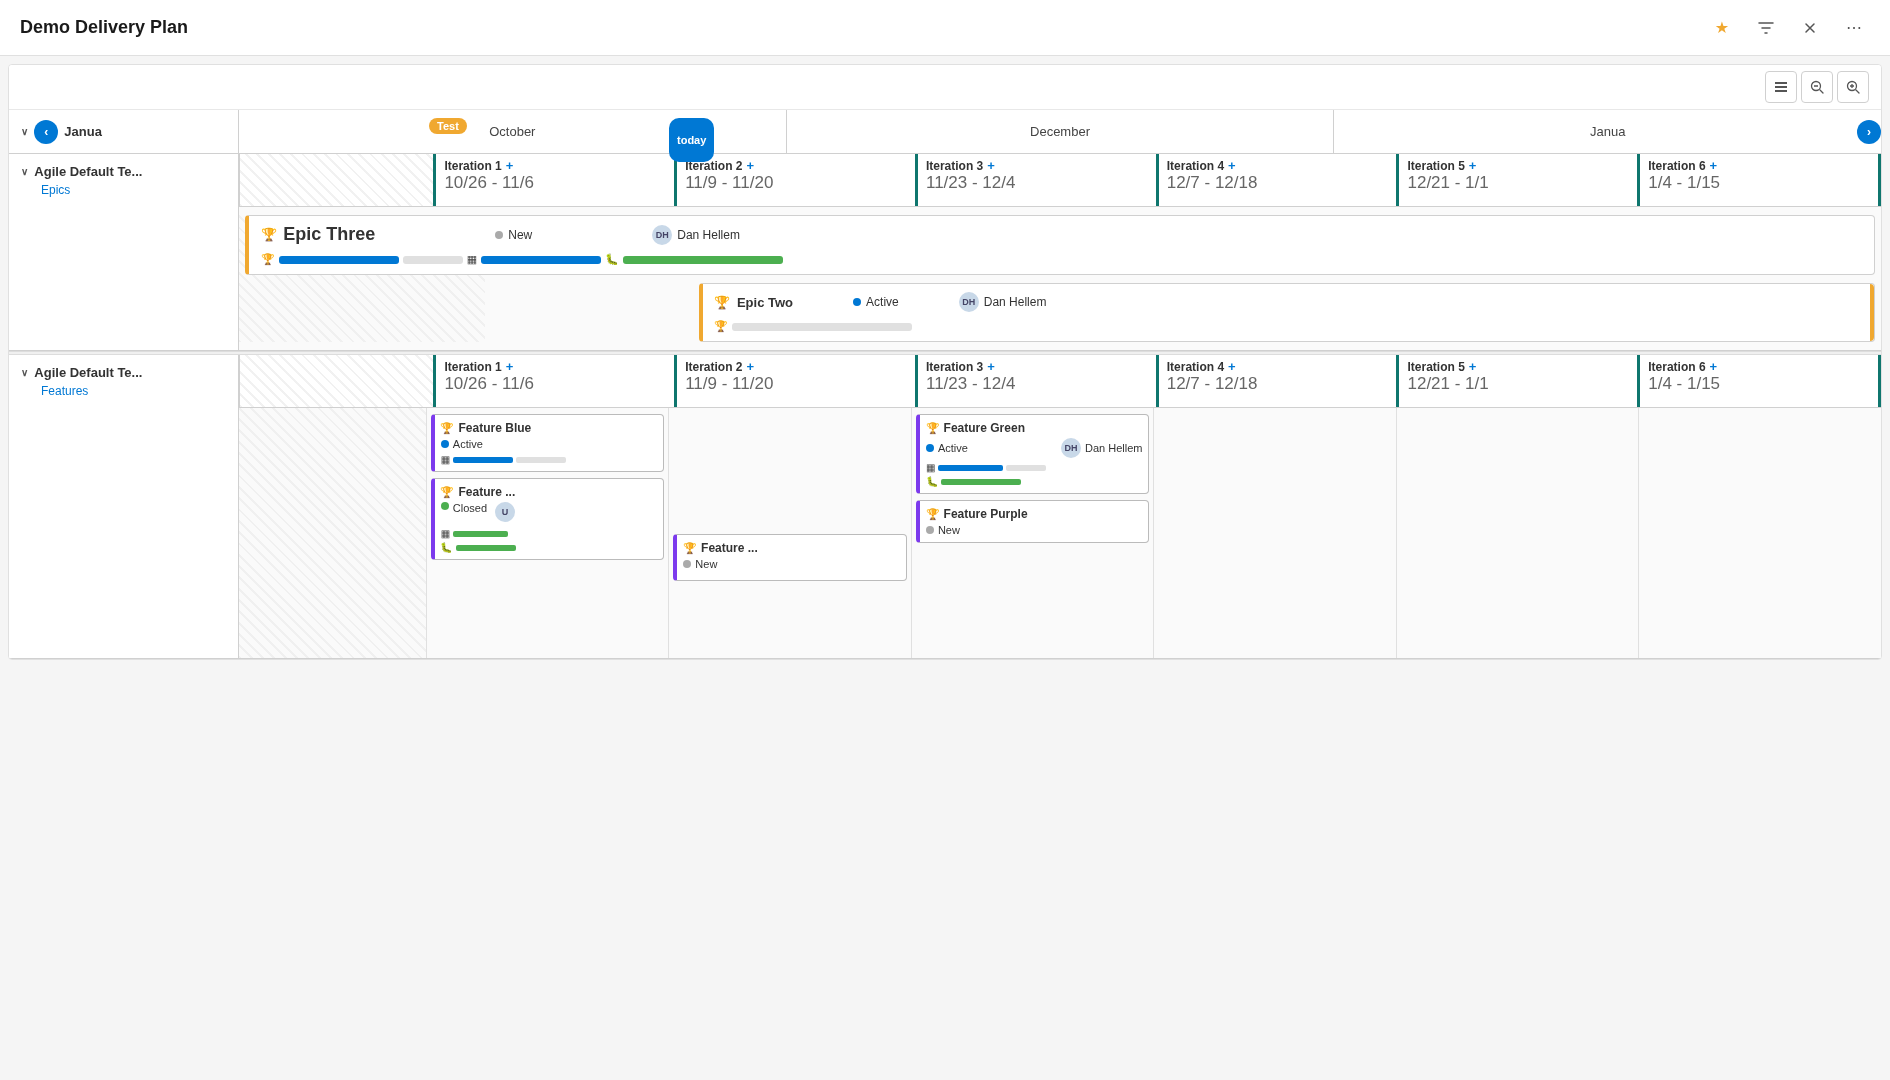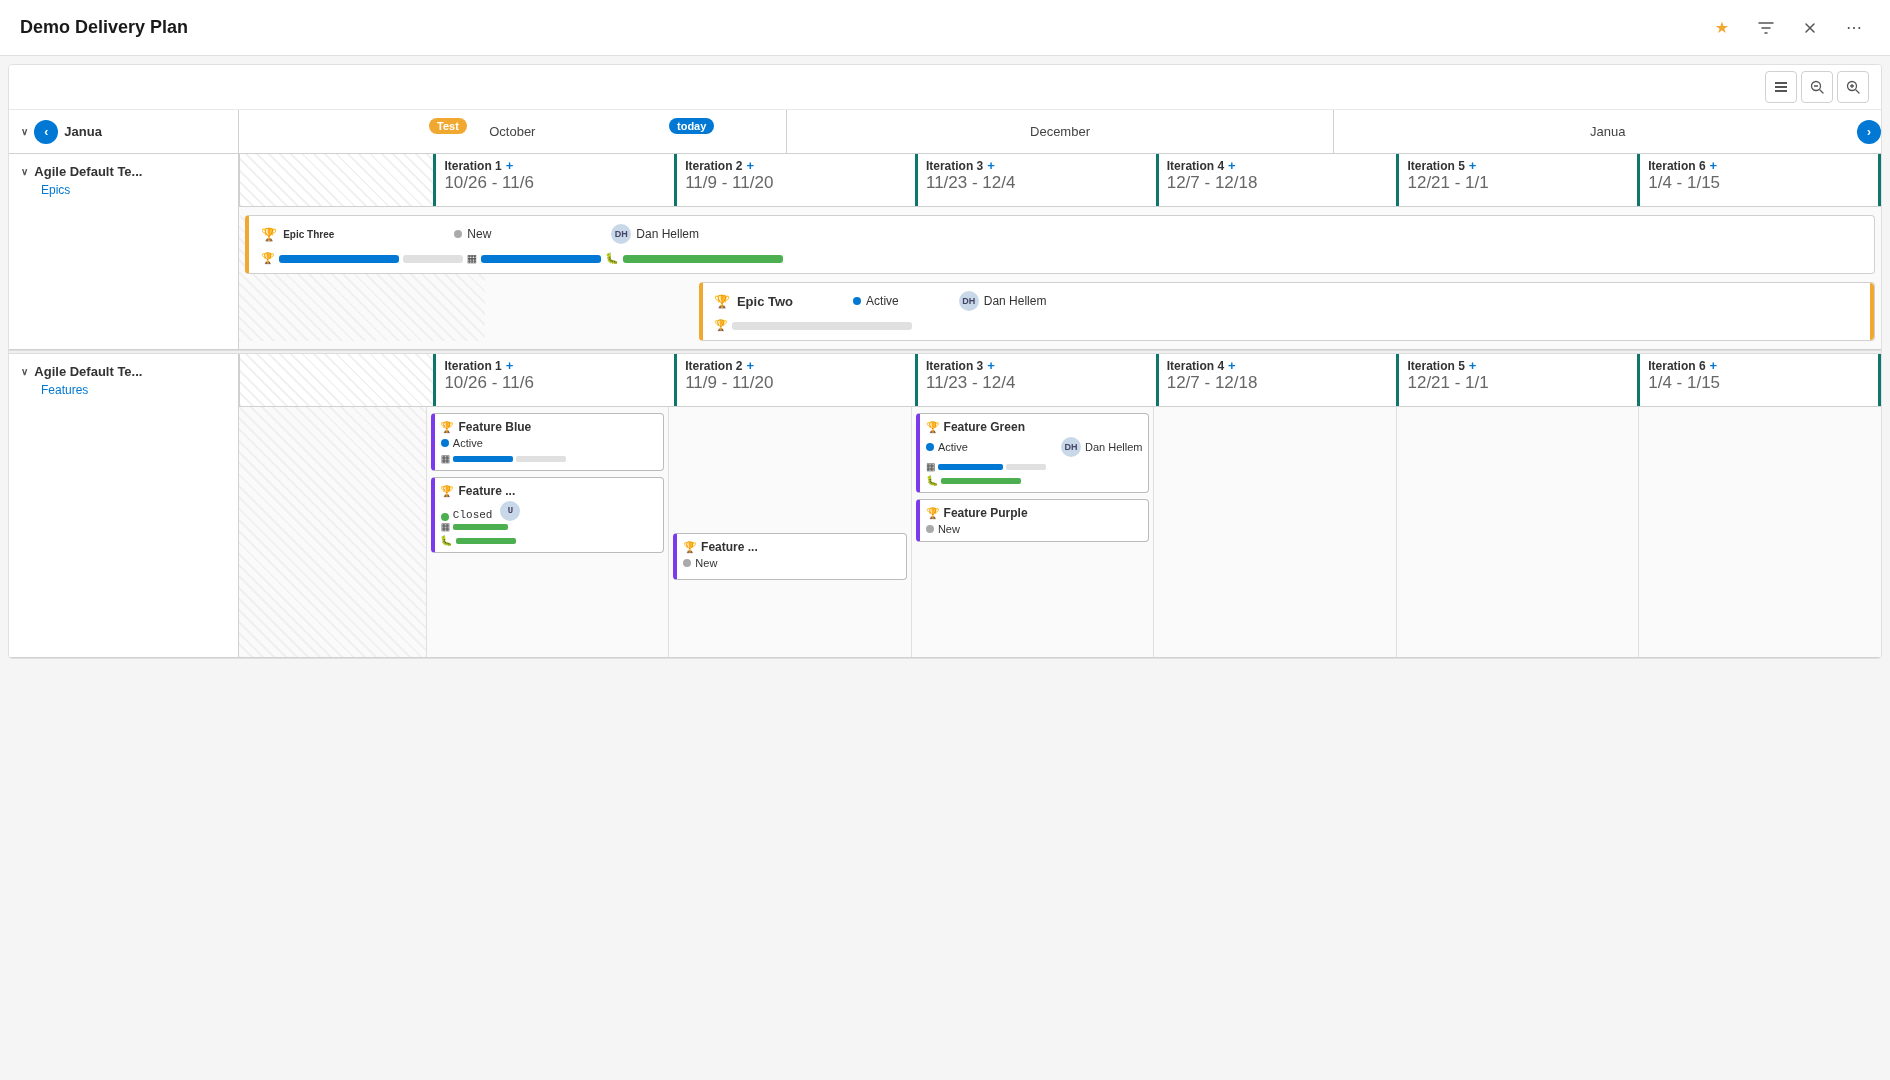--- a/index.html
+++ b/index.html
@@ -57,21 +57,21 @@
 
     
     .marker-test {
       position: absolute; top: 8px; left: 420px;
       background: #f0a830; color: #fff; font-size: 11px; font-weight: 600;
       padding: 2px 8px; border-radius: 10px; z-index: 10;
     }
     .marker-today {
       position: absolute; top: 8px; left: 660px;
       background: #0078d4; color: #fff; font-size: 11px; font-weight: 600;
-      padding: 2px 8px; border-radius: 10px; z-index: 10;
+      padding: 16px 8px; border-radius: 10px; z-index: 10;
     }
 
     
     .team-section { border-bottom: 1px solid #d0d0d0; }
     .team-row { display: flex; }
     .team-sidebar {
       width: 230px; min-width: 230px; border-right: 1px solid #d0d0d0;
       background: #fff; padding: 10px 12px;
     }
     .team-name {
@@ -251,21 +251,21 @@
           </div>
 
           <div style="position:relative; background:#fafafa;">
 
             <div style="position:absolute;top:0;left:0;width:15%;bottom:0;background-image:repeating-linear-gradient(45deg,rgba(200,200,200,0.2) 0,rgba(200,200,200,0.2) 2px,transparent 2px,transparent 8px);"></div>
 
             <div style="position:relative; margin:8px 6px; background:#fff; border:1px solid #d0d0d0; border-left:4px solid #f0a830; border-radius:4px; padding:8px 12px;">
               <div style="display:flex; align-items:center; gap:120px; flex-wrap:wrap;">
                 <div style="display:flex; align-items:center; gap:6px;">
                   <span style="color:#c0a000;">🏆</span>
-                  <span style="font-size:10px; font-weight:600;">Epic Three</span>
+                  <span style="font-size:18px; font-weight:600;">Epic Three</span>
                 </div>
                 <div style="display:flex; align-items:center; gap:5px;">
                   <span style="width:8px;height:8px;border-radius:50%;background:#aaa;display:inline-block;"></span>
                   <span style="font-size:12px;">New</span>
                 </div>
                 <div style="display:flex; align-items:center; gap:5px;">
                   <div class="avatar">DH</div>
                   <span style="font-size:12px;">Dan Hellem</span>
                 </div>
               </div>
@@ -404,21 +404,21 @@
                     <div style="width:50px;height:6px;border-radius:2px;background:#e0e0e0;"></div>
                   </div>
                 </div>
               </div>
 
               <div style="background:#fff; border:1px solid #bbb; border-left:4px solid #7c3aed; border-radius:4px; padding:6px; position:relative;">
                 <div style="display:flex;align-items:center;gap:4px;font-size:12px;font-weight:600;margin-bottom:3px;">
                   <span style="color:#c0a000;font-size:11px;">🏆</span>
                   <span>Feature ...</span>
                 </div>
-                <div style="display:flex;align-items:flex-end;gap:4px;font-size:11px;margin-bottom:0;font-family:Liberation Mono, monospace;">
+                <div style="display:flex;align-items:flex-start;gap:4px;font-size:11px;margin-bottom:6px;">
                   <span style="width:8px;height:8px;border-radius:50%;background:#4CAF50;display:inline-block;"></span>
                   <span>Closed</span>
                   <div class="avatar" style="margin-left:4px;">U</div>
                 </div>
                 <div style="display:flex;flex-direction:column;gap:3px;">
                   <div style="display:flex;align-items:center;gap:3px;">
                     <span style="font-size:10px;color:#444;">▦</span>
                     <div style="width:55px;height:6px;border-radius:2px;background:#4CAF50;"></div>
                   </div>
                   <div style="display:flex;align-items:center;gap:3px;">

